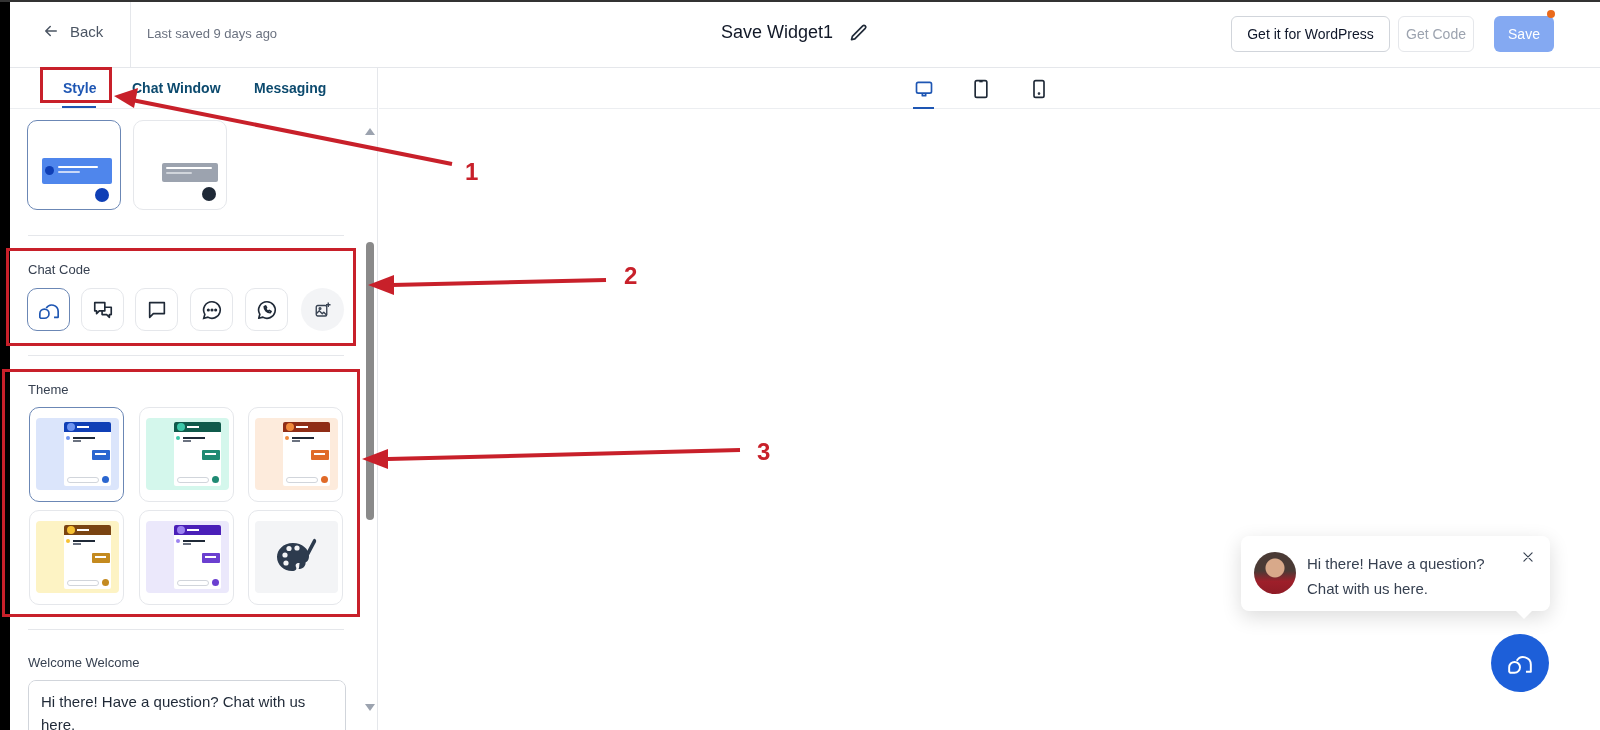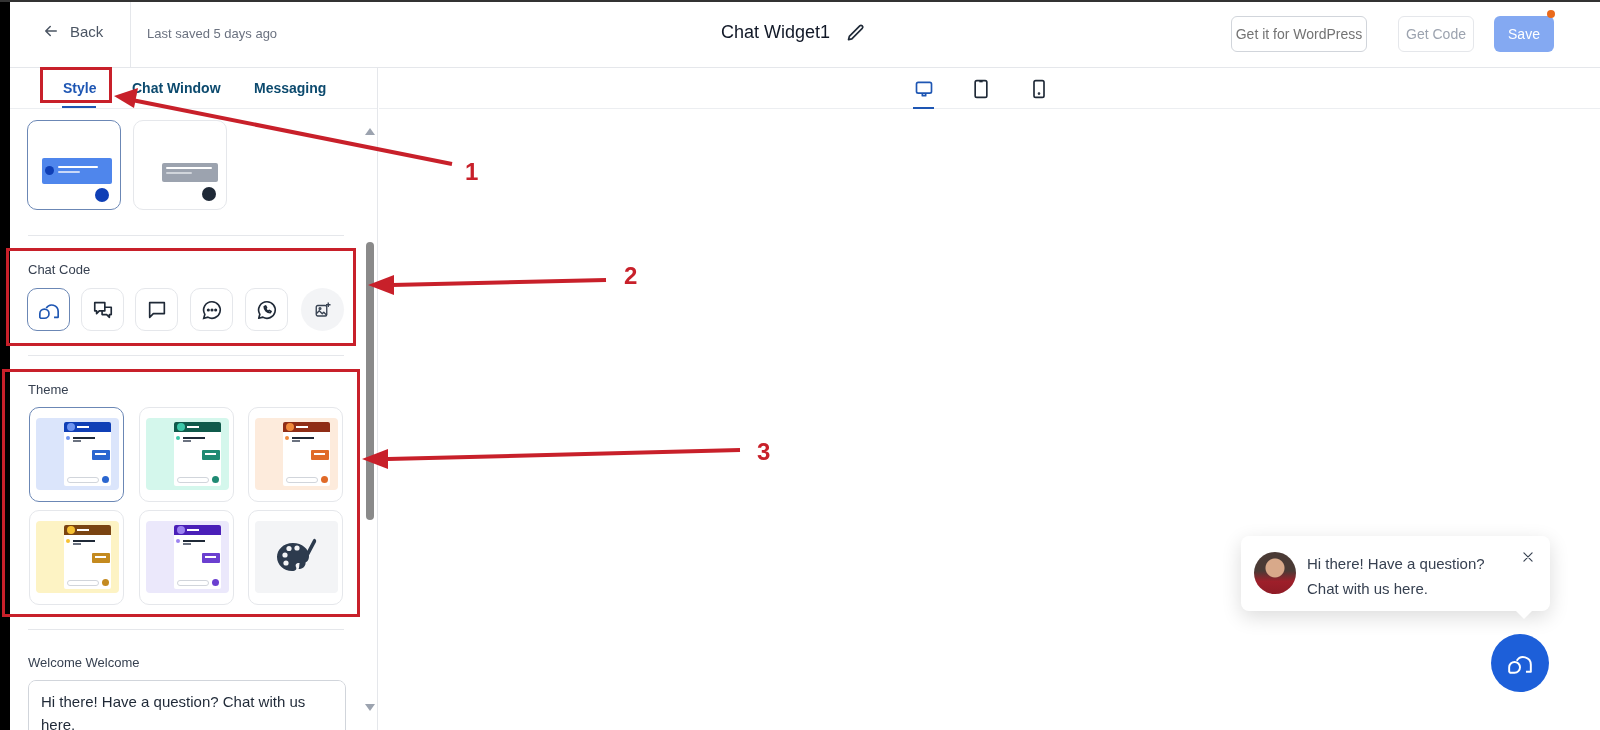--- a/index.html
+++ b/index.html
@@ -11,21 +11,21 @@
   
   .header { position: absolute; left: 10px; top: 2px; width: 1590px; height: 66px; border-bottom: 1px solid #e5e7eb; background: #fff; }
   .back { position: absolute; left: 32px; top: 20px; display: flex; align-items: center; gap: 10px; color: #4b5563; font-size: 15px; cursor: pointer; }
   .back svg { width: 18px; height: 18px; }
   .hdr-divider { position: absolute; left: 120px; top: 0; width: 1px; height: 66px; background: #e5e7eb; }
   .last-saved { position: absolute; left: 137px; top: 24px; font-size: 13px; color: #6b7280; }
   .title-wrap { position: absolute; left: 711px; top: 20px; display: flex; align-items: center; gap: 16px; }
   .title { font-size: 18px; color: #111827; }
   .title-wrap svg { width: 20px; height: 20px; }
   .btn { position: absolute; top: 14px; height: 36px; border-radius: 6px; font-size: 14px; display: flex; align-items: center; justify-content: center; cursor: pointer; }
-  .btn-wp { left: 1221px; width: 136px; border: 1px solid #d1d5db; color: #737373; background: #fff; }
+  .btn-wp { left: 1221px; width: 159px; border: 1px solid #d1d5db; color: #0f172a; background: #fff; }
   .btn-code { left: 1388px; width: 76px; border: 1px solid #e5e7eb; color: #9ca3af; background: #fff; }
   .btn-save { left: 1484px; width: 60px; background: #84a9f2; color: #fff; font-weight: normal; }
   .notif-dot { position: absolute; left: 1537px; top: 8px; width: 8px; height: 8px; border-radius: 50%; background: #ea6a1b; }
 
   
   .sidebar { position: absolute; left: 10px; top: 68px; width: 368px; height: 662px; border-right: 1px solid #e5e7eb; background: #fff; overflow: hidden; }
   .tabs { position: absolute; left: 0; top: 0; width: 368px; height: 41px; border-bottom: 1px solid #eceef1; }
   .tab { position: absolute; top: 12px; font-size: 14px; font-weight: bold; color: #0c4a6e; cursor: pointer; }
   .tab.active { color: #1e56b3; }
   .tab-underline { position: absolute; left: 52px; top: 38px; width: 34px; height: 2px; background: #1e56b3; }
@@ -96,23 +96,23 @@
   <div class="top-edge"></div>
 
   <div class="header">
     <div class="back">
       <svg viewBox="0 0 24 24" fill="none" stroke="#4b5563" stroke-width="2" stroke-linecap="round" stroke-linejoin="round">
           <path d="M19 12H5M11 18l-6-6 6-6"></path>
         </svg>
       <span>Back</span>
     </div>
     <div class="hdr-divider"></div>
-    <div class="last-saved">Last saved 5 days ago</div>
+    <div class="last-saved">Last saved 9 days ago</div>
     <div class="title-wrap">
-      <span class="title">Chat Widget1</span>
+      <span class="title">Save Widget1</span>
       <svg viewBox="0 0 24 24" fill="none" stroke="#1f2937" stroke-width="2" stroke-linecap="round" stroke-linejoin="round">
           <path d="M16.5 3.5a2.1 2.1 0 0 1 3 3L7 19l-4 1 1-4z"></path>
         </svg>
     </div>
     <div class="btn btn-wp">Get it for WordPress</div>
     <div class="btn btn-code">Get Code</div>
     <div class="btn btn-save">Save</div>
     <div class="notif-dot"></div>
   </div>
 

